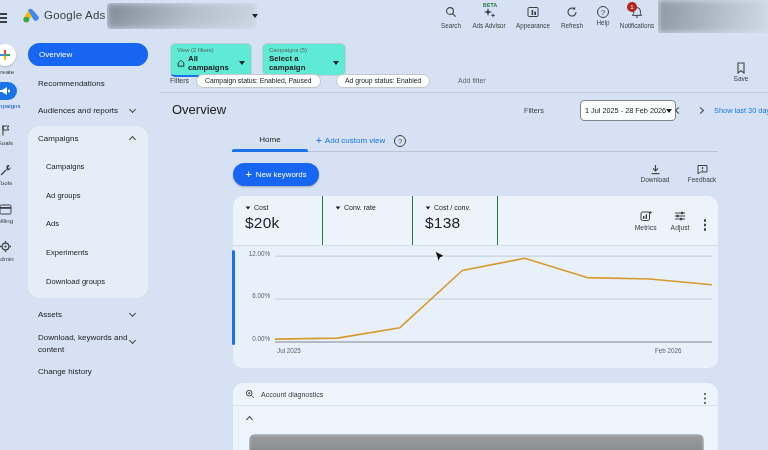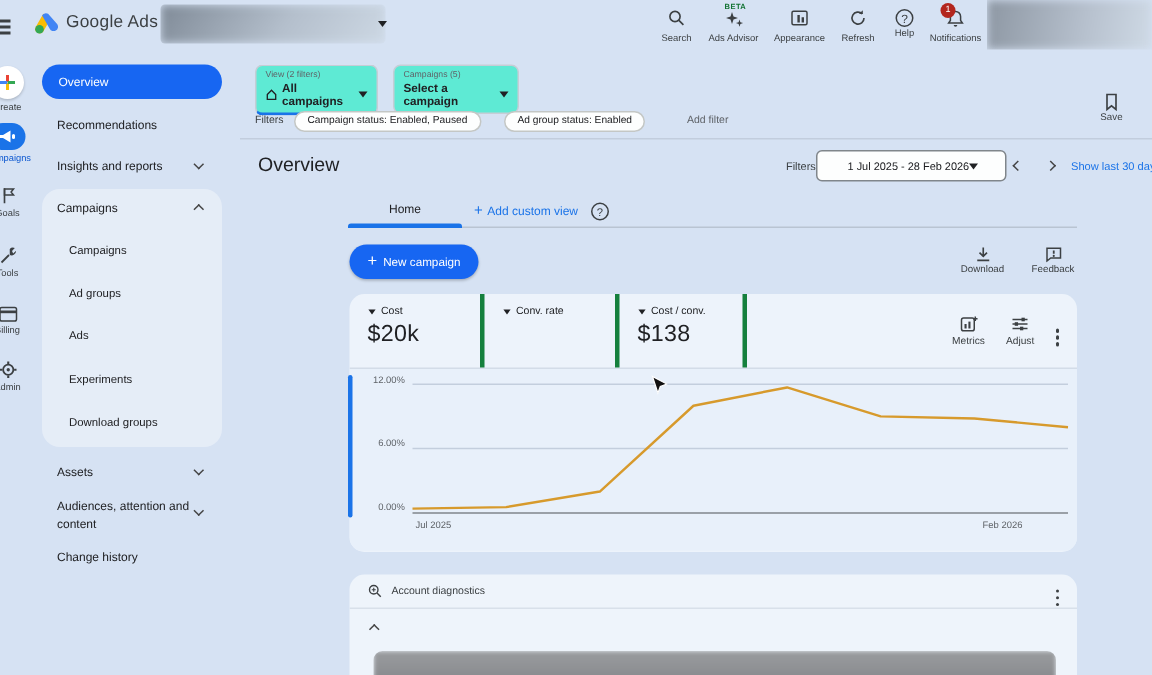--- a/index.html
+++ b/index.html
@@ -38,36 +38,36 @@
   .side-chev{position:absolute;left:130px}
   .side-group{position:absolute;left:28px;top:126px;width:120px;height:172px;background:rgba(255,255,255,.38);border-radius:12px}
   .side-sub{position:absolute;left:46px;font-size:7.6px;color:#202124;cursor:pointer;white-space:nowrap}
   
   .selbox{position:absolute;background:#5eead4;border:1px solid #c6cdd6;border-radius:5px;padding:3px 6px;cursor:pointer}
   .selbox .sel-label{font-size:5.8px;color:#5f6368;display:block}
   .selbox .sel-value{font-size:7.8px;font-weight:bold;color:#202124;display:flex;align-items:center;gap:3px;margin-top:1px}
   .chip{position:absolute;top:74px;height:14px;line-height:12px;background:#fdfefe;border:1px solid #c4c7c5;border-radius:8px;padding:0 8px;font-size:6.8px;color:#202124;cursor:pointer;white-space:nowrap}
   .divider{position:absolute;background:rgba(0,0,0,.09)}
   .page-title{position:absolute;left:172px;top:102px;font-size:13px;color:#202124}
-  .datebox{position:absolute;left:544px;top:100px;width:127px;height:21px;background:#fdfefe;border:1px solid #80868b;border-radius:4px;font-size:7.3px;color:#202124;display:flex;align-items:center;justify-content:space-between;padding:0 20px;cursor:pointer;white-space:nowrap}
+  .datebox{position:absolute;left:580px;top:100px;width:96px;height:21px;background:#fdfefe;border:1px solid #80868b;border-radius:4px;font-size:7.3px;color:#202124;display:flex;align-items:center;justify-content:space-between;padding:0 4px;cursor:pointer;white-space:nowrap}
   .link{color:#1a73e8;cursor:pointer}
   
   .tab-home{position:absolute;left:232px;top:135px;width:76px;text-align:center;font-size:8px;color:#202124;cursor:pointer}
   .tab-underline{position:absolute;left:232px;top:149px;width:76px;height:2.5px;background:#1a73e8;border-radius:2px 2px 0 0}
   .tabs-baseline{position:absolute;left:308px;top:151px;width:410px;height:1px;background:#b9c4d2}
   .tab-add{position:absolute;left:316px;top:136px;font-size:8px;color:#1a73e8;cursor:pointer;display:flex;gap:3px;align-items:center}
   .help-circle{position:absolute;left:394px;top:135px;width:12px;height:12px;border:1px solid #3c4043;border-radius:50%;font-size:7.5px;line-height:11px;text-align:center;color:#3c4043;cursor:pointer}
   
   .btn-primary{position:absolute;left:233px;top:163px;width:86px;height:23px;background:#1766f2;border-radius:12px;color:#fff;font-size:7.8px;display:flex;align-items:center;justify-content:center;gap:4px;cursor:pointer;box-shadow:0 1px 2px rgba(0,0,0,.25)}
   .mini-action{position:absolute;text-align:center;cursor:pointer;width:44px}
   .mini-action .tb-label{font-size:6.5px}
   
   .card{position:absolute;background:#edf3fb;border-radius:10px;overflow:hidden}
   .metrics-row{display:flex;height:50px;border-bottom:1px solid #d3dce8}
-  .metric{padding:8px 0 0 12px;border-right:3px solid #15803d;cursor:pointer}
+  .metric{padding:8px 0 0 12px;border-right:1px solid #15803d;cursor:pointer}
   .m-label{font-size:7px;color:#202124;display:flex;align-items:center;gap:3px}
   .m-label .caret{transform:scale(.8)}
   .m-value{font-size:15.5px;color:#202124;margin-top:3px;letter-spacing:.2px}
   .metric.selected{background:#d78e0c}
   .metric-actions{flex:1;display:flex;align-items:center;justify-content:flex-end;gap:14px;padding-right:12px}
   .ma-btn{text-align:center;cursor:pointer}
   .ma-btn .tb-label{font-size:6.8px;margin-top:2px}
   .chart-area{position:relative;height:121px;background:#e8f0fa}
   .ytick{position:absolute;font-size:6.3px;color:#5f6368;right:448px;width:40px;text-align:right}
   .xtick{position:absolute;top:152px;font-size:6.3px;color:#5f6368}
@@ -218,35 +218,35 @@
           </g>
         </svg>
     </span>
     <span class="rail-label">Admin</span>
   </div>
 </div>
 
 <div>
   <div class="side-pill">Overview</div>
   <div class="side-item" style="top:79px">Recommendations</div>
-  <div class="side-item" style="top:106px">Insights and reports</div>
+  <div class="side-item" style="top:106px">Audiences and reports</div>
   <span class="chev down side-chev" style="top:107px"></span>
 
   <div class="side-group"></div>
   <div class="side-item" style="top:134px">Campaigns</div>
   <span class="chev up side-chev" style="top:137px"></span>
   <div class="side-sub" style="top:162px">Campaigns</div>
   <div class="side-sub" style="top:191px">Ad groups</div>
   <div class="side-sub" style="top:219px">Ads</div>
   <div class="side-sub" style="top:248px">Experiments</div>
   <div class="side-sub" style="top:277px">Download groups</div>
 
   <div class="side-item" style="top:310px">Assets</div>
   <span class="chev down side-chev" style="top:311px"></span>
-  <div class="side-item" style="top:332px;width:92px;white-space:normal;line-height:12px">Audiences, attention and content</div>
+  <div class="side-item" style="top:332px;width:92px;white-space:normal;line-height:12px">Download, keywords and content</div>
   <span class="chev down side-chev" style="top:338px"></span>
   <div class="side-item" style="top:367px">Change history</div>
 </div>
 
 <div class="selbox" style="left:170px;top:43px;width:82px;border-bottom:2px solid #1a73e8">
   <span class="sel-label">View (2 filters)</span>
   <span class="sel-value">
     <span>
         <svg width="8" height="8" viewBox="0 0 10 10">
           <path fill="none" stroke="#202124" stroke-width="1.1" d="M1.5 5 5 1.5 8.5 5v4h-7z"></path>
@@ -292,21 +292,21 @@
 <div class="tab-underline"></div>
 <div class="tabs-baseline"></div>
 <div class="tab-add">
   <span style="font-size:10px;line-height:8px">+</span>
   <span>Add custom view</span>
 </div>
 <div class="help-circle">?</div>
 
 <div class="btn-primary">
   <span style="font-size:11px;line-height:9px">+</span>
-  <span>New campaign</span>
+  <span>New keywords</span>
 </div>
 <div class="mini-action" style="left:633px;top:164px">
   <span><svg width="11" height="11" viewBox="0 0 11 11" style="margin:0 auto">
         <path fill="none" stroke="#3c4043" stroke-width="1.1" d="M5.5 1v5.4M3 4.4l2.5 2.5L8 4.4"></path>
         <line x1="1.5" y1="9.6" x2="9.5" y2="9.6" stroke="#3c4043" stroke-width="1.1"></line>
       </svg></span>
   <span class="tb-label">Download</span>
 </div>
 <div class="mini-action" style="left:680px;top:164px">
   <span><svg width="11" height="11" viewBox="0 0 11 11" style="margin:0 auto">

